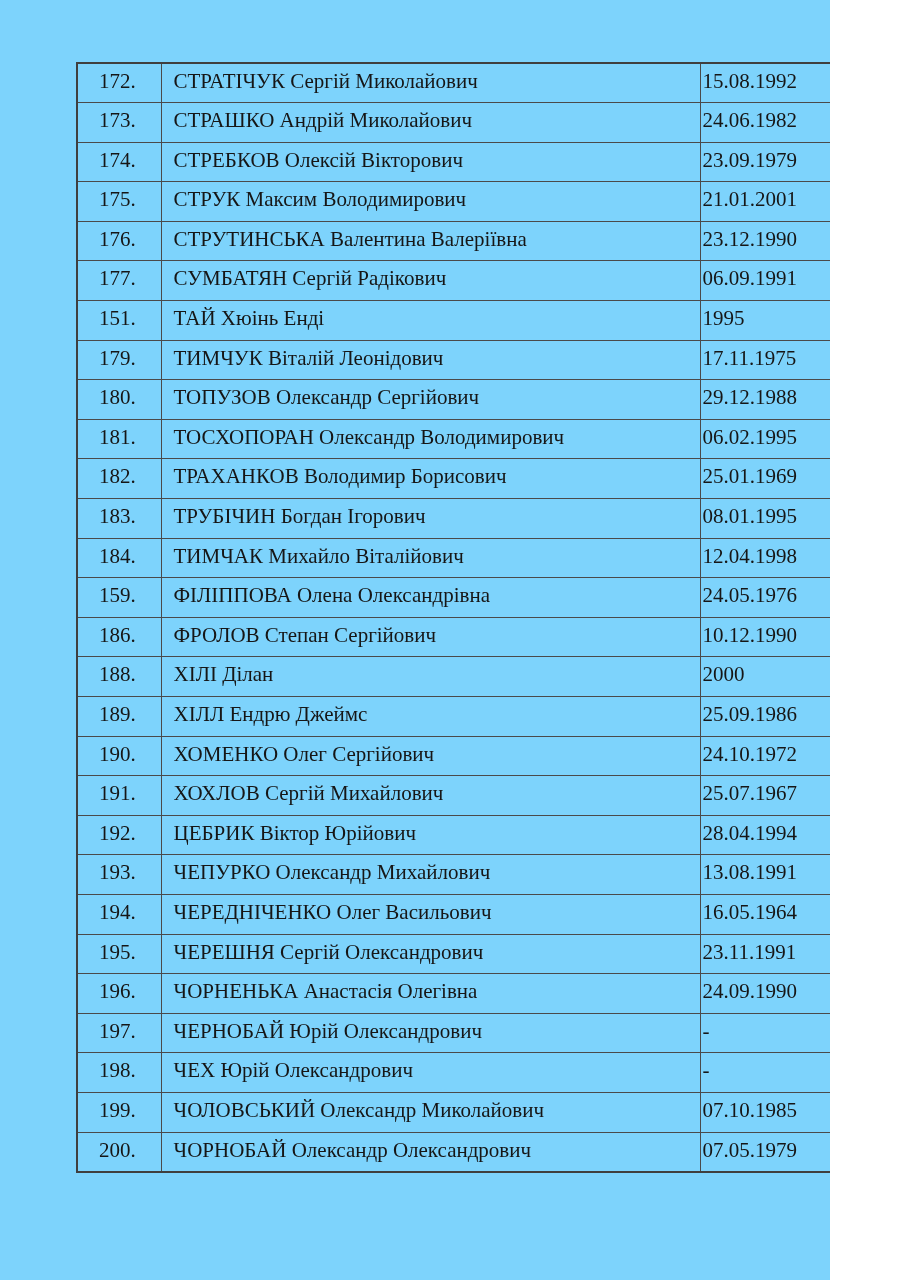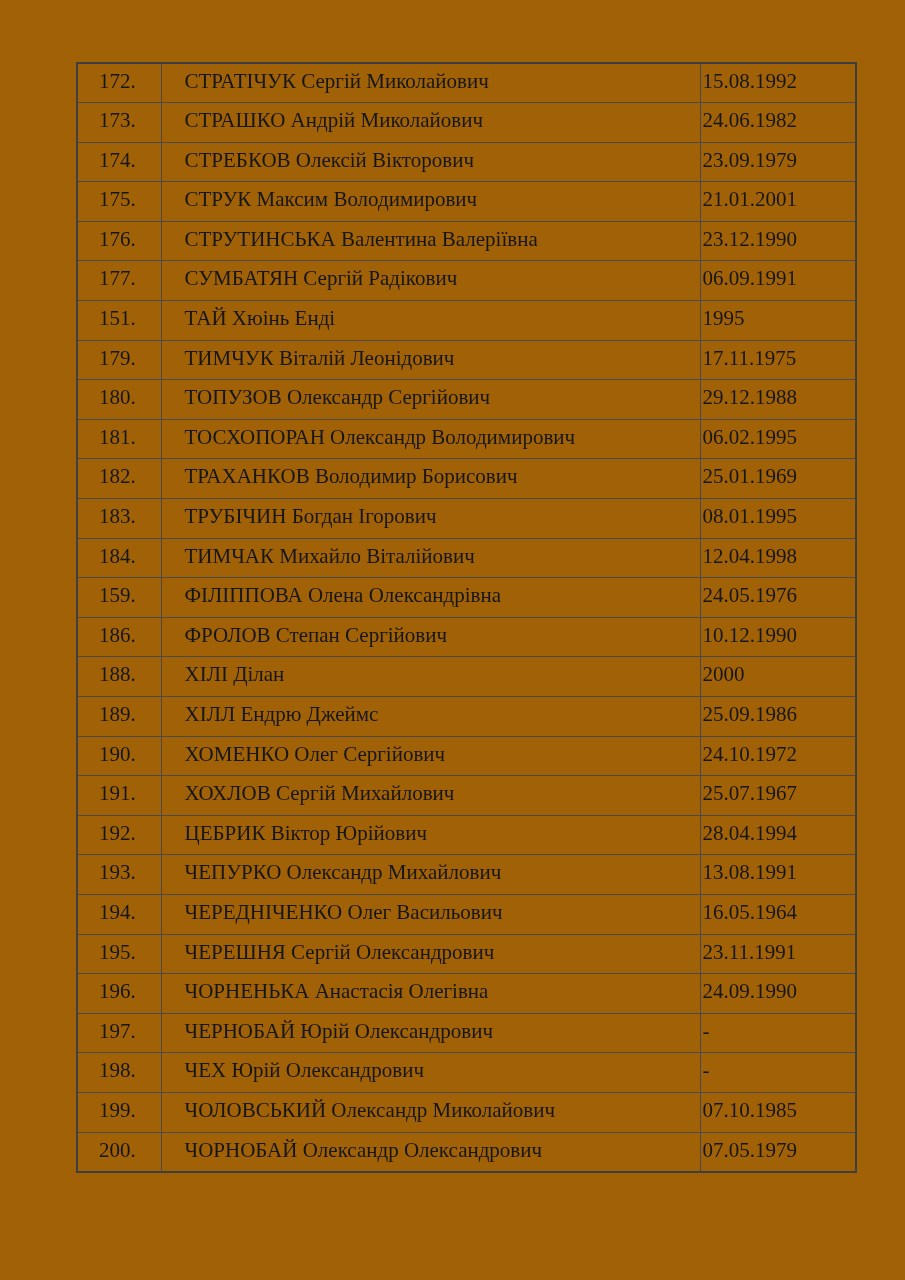--- a/index.html
+++ b/index.html
@@ -8,23 +8,23 @@
   }
   body {
     width: 905px;
     height: 1280px;
     background: #ffffff;
     font-family: "Liberation Serif", "DejaVu Serif", serif;
     color: #161616;
   }
   .page {
     position: relative;
-    width: 905px;
+    width: 830px;
     height: 1280px;
-    background: #a16207;
+    background: #7dd3fc;
     overflow: hidden;
   }
   table.roster {
     position: absolute;
     left: 76px;
     top: 62px;
     width: 779px;
     border-collapse: collapse;
     table-layout: fixed;
     border: 2px solid #3f3f3f;
@@ -45,21 +45,21 @@
     white-space: nowrap;
     overflow: hidden;
   }
   td.cell-num {
     text-align: center;
     padding-left: 2px;
     padding-right: 6px;
   }
   td.cell-name {
     text-align: left;
-    padding-left: 23px;
+    padding-left: 12px;
     padding-right: 6px;
   }
   td.cell-dob {
     text-align: left;
     padding-left: 2px;
     padding-right: 2px;
   }
 </style>
 </head>
 <body>

